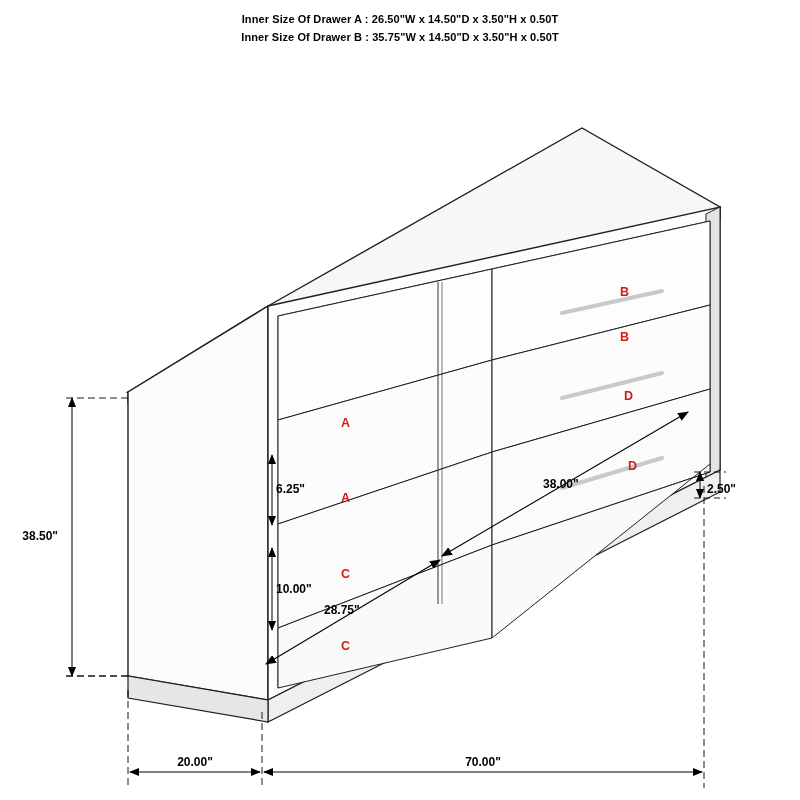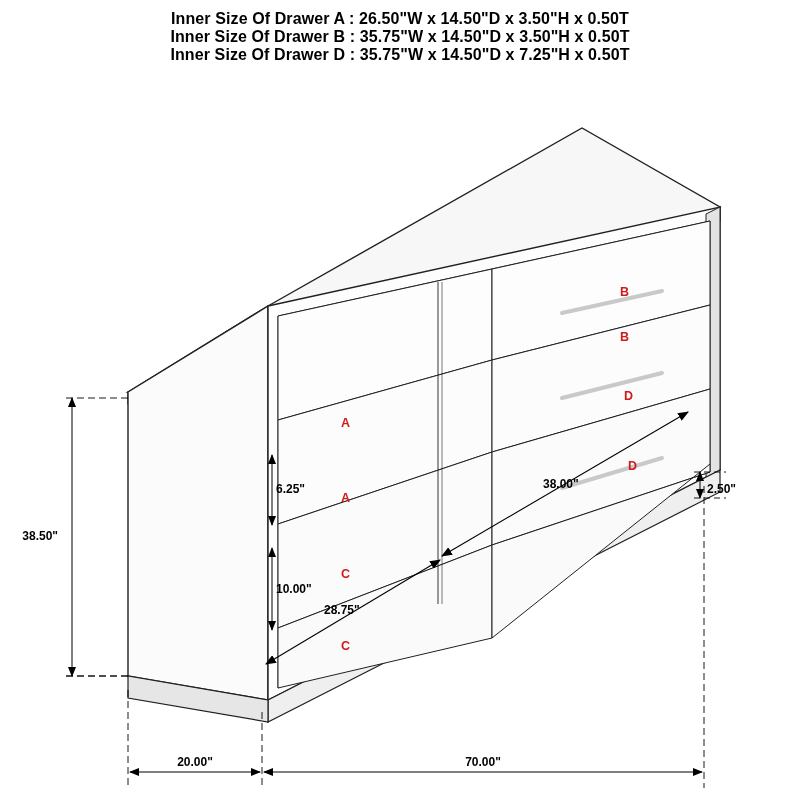--- a/index.html
+++ b/index.html
@@ -19,21 +19,21 @@
     height: 800px;
   }
   .spec-block {
     position: absolute;
     left: 0;
     top: 10px;
     width: 800px;
     text-align: center;
   }
   .spec-line {
-    font-size: 16px;
+    font-size: 11px;
     font-weight: bold;
     color: #000;
     line-height: 18px;
     letter-spacing: 0.1px;
     white-space: nowrap;
   }
   svg#drawing {
     position: absolute;
     left: 0;
     top: 0;
@@ -52,21 +52,20 @@
   }
 </style>
 </head>
 <body>
 
 <div id="stage">
 
   <div class="spec-block">
     <div class="spec-line">Inner Size Of Drawer A : 26.50"W x 14.50"D x 3.50"H x 0.50T</div>
     <div class="spec-line">Inner Size Of Drawer B : 35.75"W x 14.50"D x 3.50"H x 0.50T</div>
-    <div class="spec-line">Inner Size Of Drawer D : 35.75"W x 14.50"D x 7.25"H x 0.50T</div>
   </div>
 
   <svg id="drawing" width="800" height="800" viewBox="0 0 800 800">
     <defs>
       <marker id="arrEnd" markerWidth="10" markerHeight="8" refX="9" refY="4" orient="auto" markerUnits="strokeWidth">
         <path d="M0,0 L10,4 L0,8 z" fill="#000"></path>
       </marker>
       <marker id="arrStart" markerWidth="10" markerHeight="8" refX="1" refY="4" orient="auto" markerUnits="strokeWidth">
         <path d="M10,0 L0,4 L10,8 z" fill="#000"></path>
       </marker>

